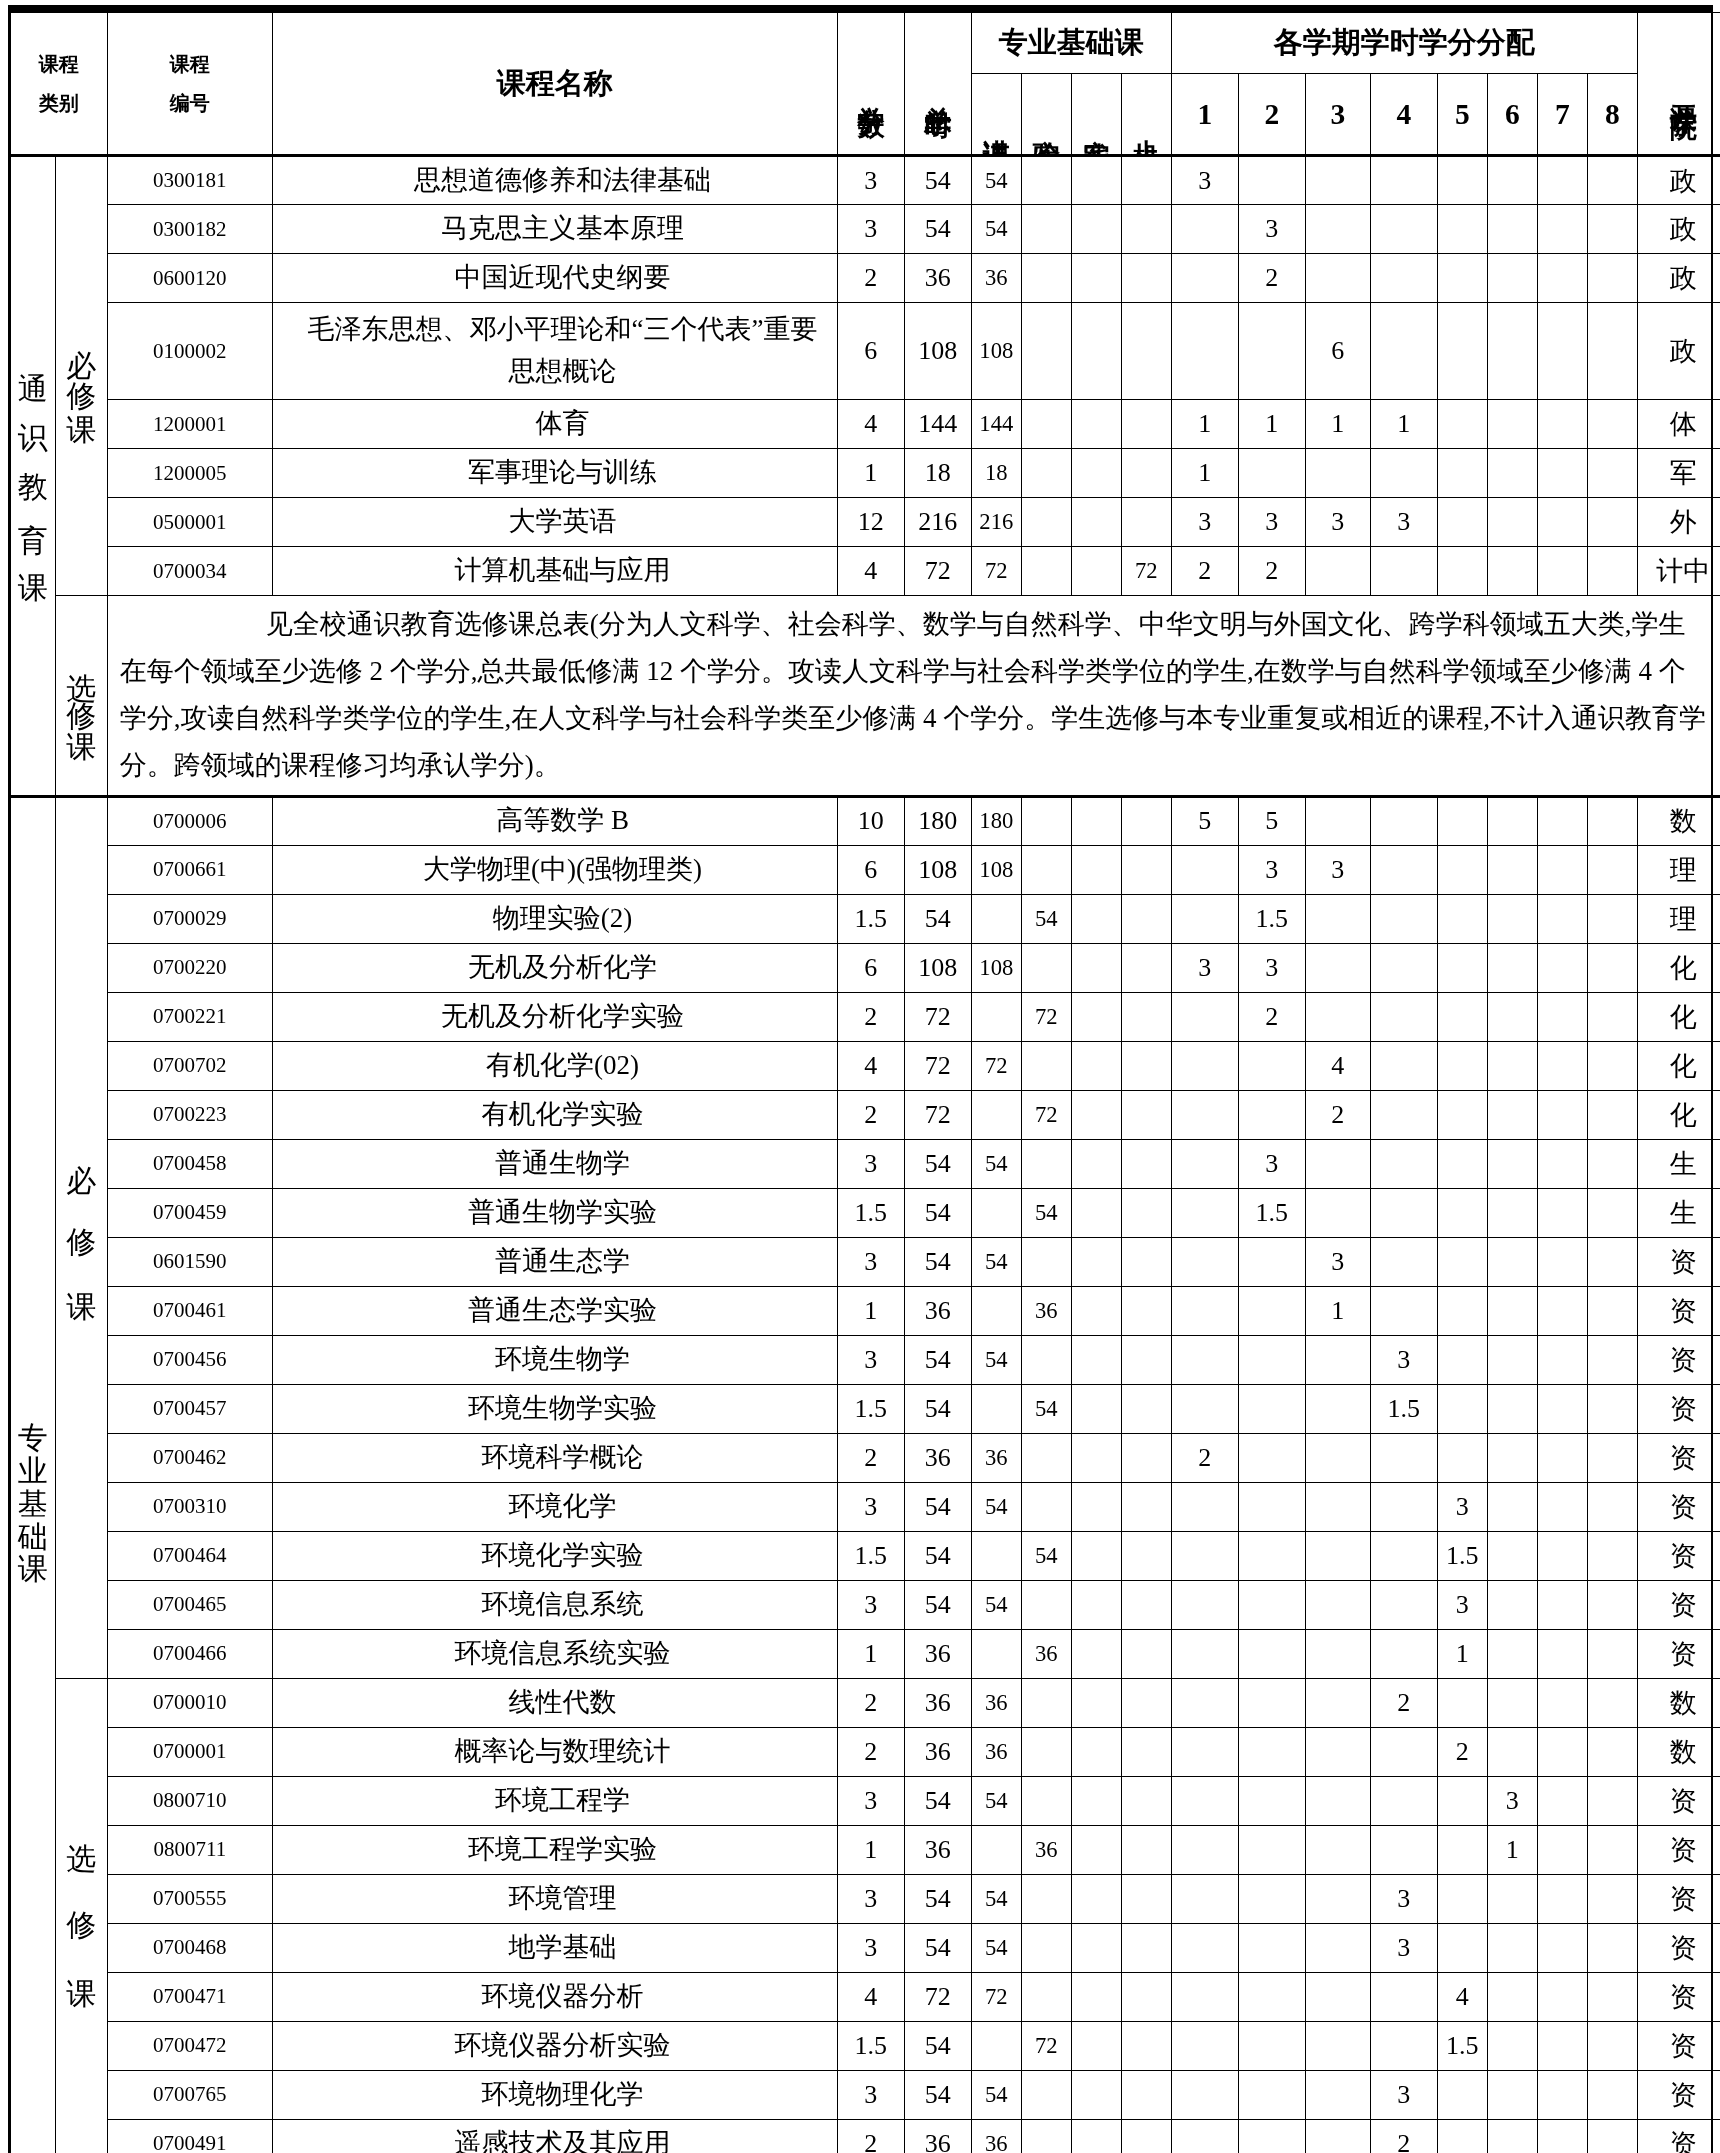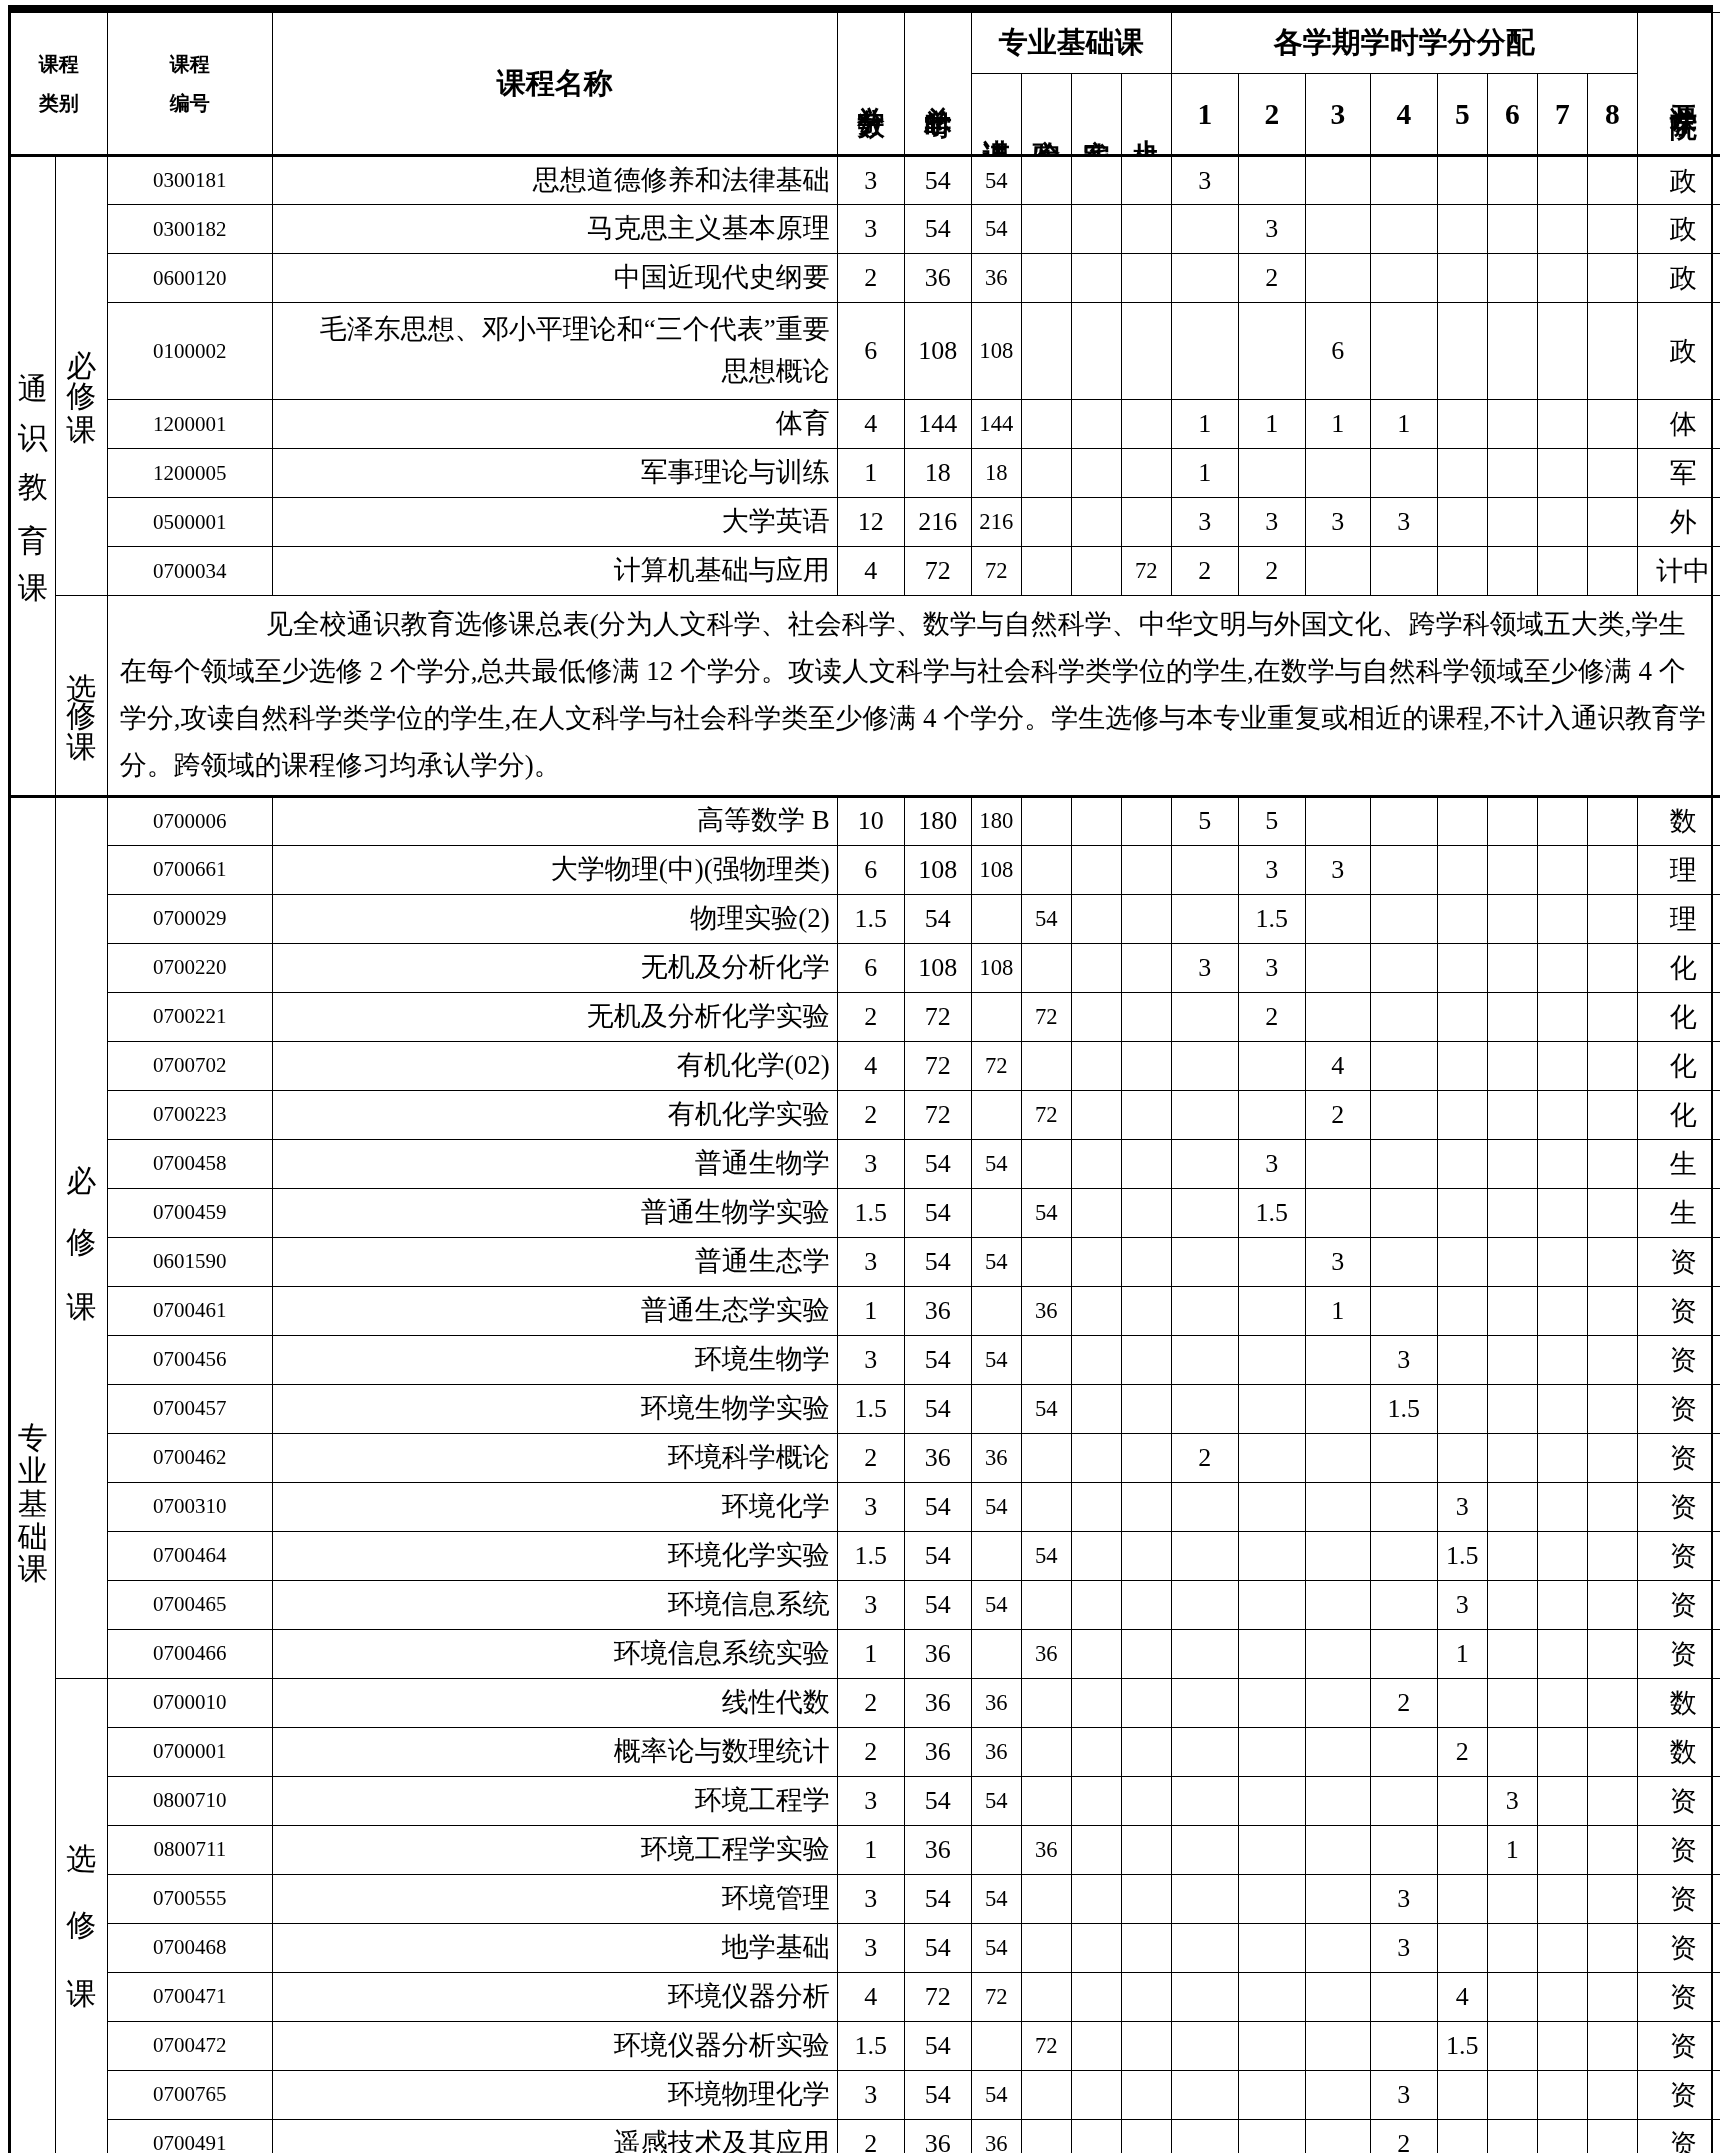--- a/index.html
+++ b/index.html
@@ -67,21 +67,21 @@
     font-family: "Liberation Serif", "DejaVu Serif", serif;
   }
   .ls-cat0 { letter-spacing: 50px; }   
   .ls-cat1 { letter-spacing: 33px; }   
   .ls-s00  { letter-spacing: 33px; }   
   .ls-s01  { letter-spacing: 29.5px; }   
   .ls-s10  { letter-spacing: 64px; }   
   .ls-s11  { letter-spacing: 68px; }   
 
   td.num     { font-size: 21px; }
-  td.name    { text-align: right; padding: 1.7px 7px 1.7px 22.6px; font-size: 27px; line-height: 1.55; }
+  td.name    { text-align: center; padding: 1.7px 7px 1.7px 22.6px; font-size: 27px; line-height: 1.55; }
   td.val     { font-size: 26px; }
   td.sub     { font-size: 22.6px; }
   td.sem     { font-size: 26px; }
   td.college { font-size: 27px; }
   td.note {
     text-align: left;
     font-size: 27px;
     line-height: 47px;
     padding: 5.2px 17.4px 5.2px 12px;
     text-indent: 146px;

